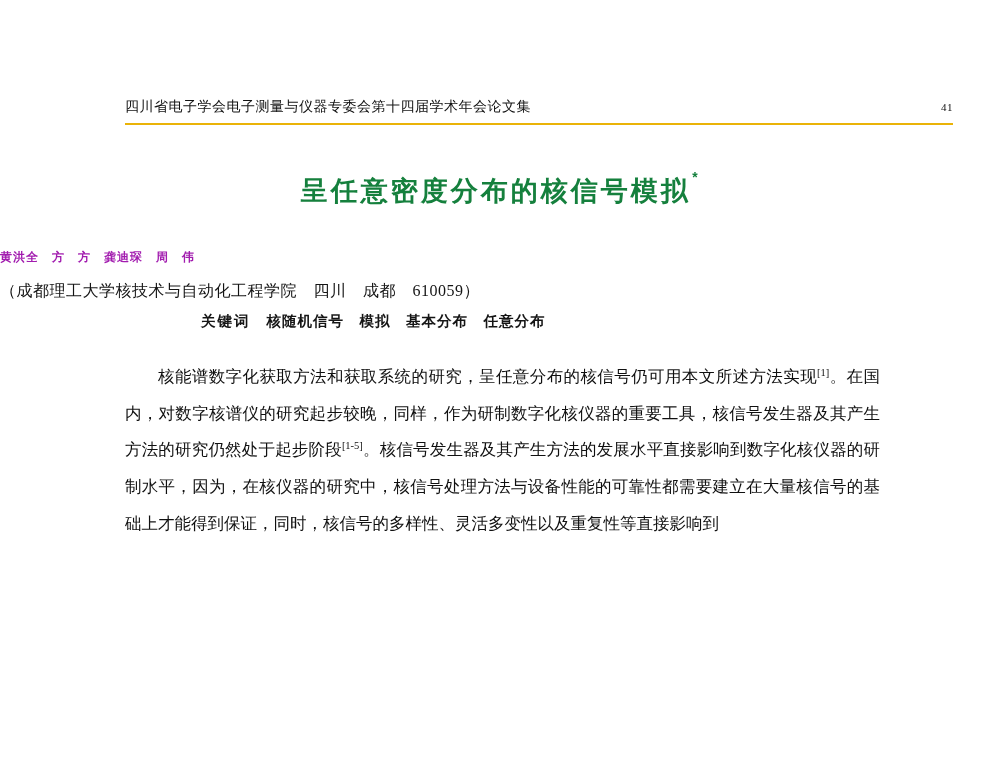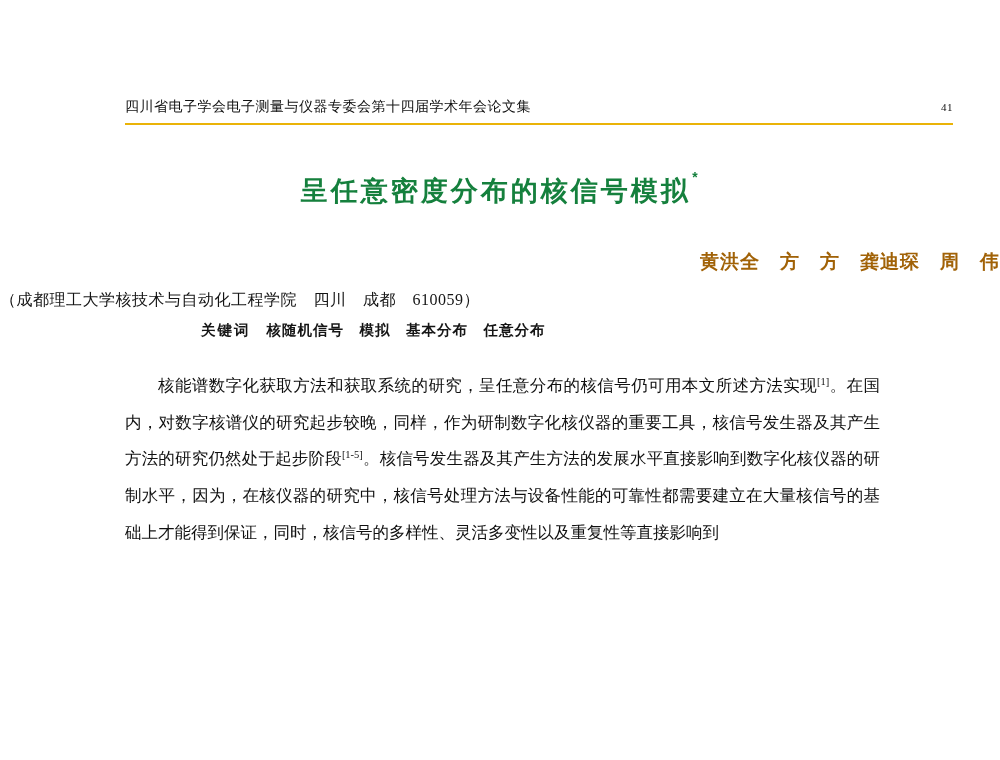--- a/index.html
+++ b/index.html
@@ -48,25 +48,25 @@
     font-size: 14px;
     font-weight: 700;
     vertical-align: top;
     position: relative;
     top: -2px;
     letter-spacing: 0;
   }
 
   .authors {
     margin-top: 40px;
-    text-align: right;
-    font-size: 19px;
+    text-align: left;
+    font-size: 12px;
     font-weight: 700;
     letter-spacing: 1px;
-    color: #a16207;
+    color: #a21caf;
   }
 
   .affiliation {
     margin-top: 15px;
     font-size: 16px;
     letter-spacing: 0.5px;
     color: #141414;
   }
 
   

